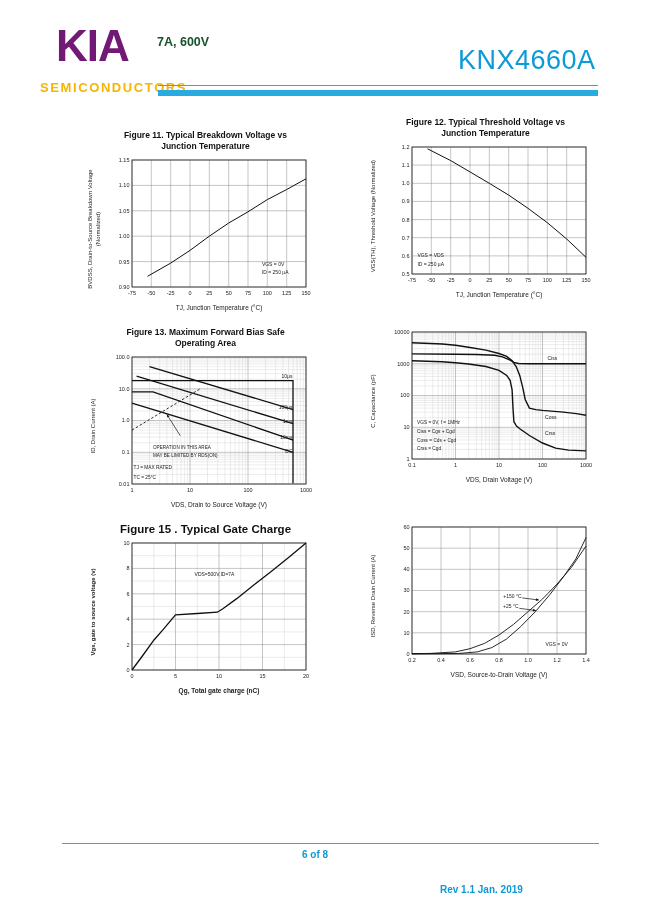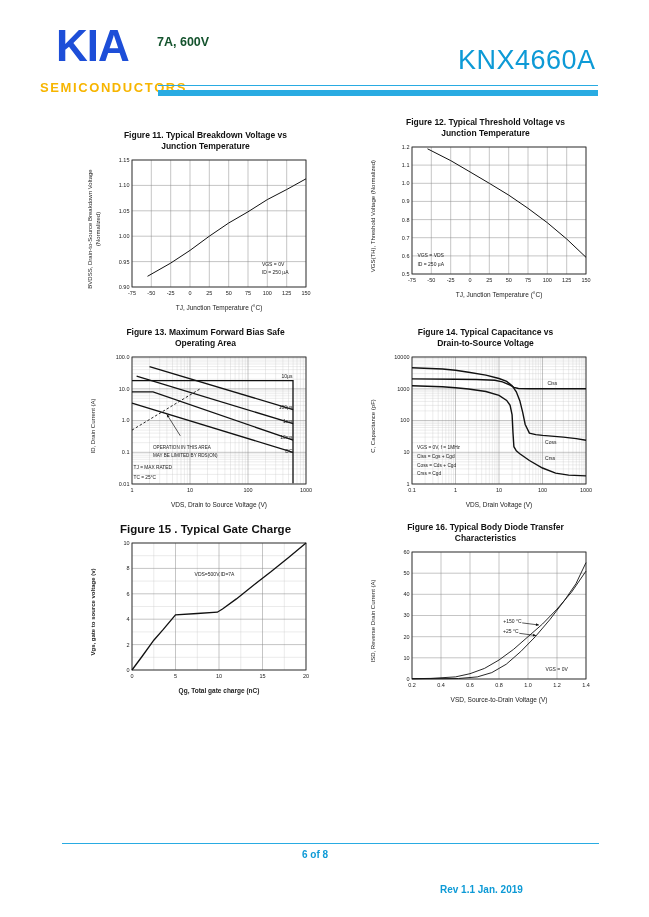--- a/index.html
+++ b/index.html
@@ -1,20 +1,20 @@
 <!DOCTYPE html>
 <html><head>
 <meta charset="utf-8">
 <style>
   html,body{margin:0;padding:0;background:#fff;}
   .page{position:relative;width:649px;height:917px;background:#ffffff;overflow:hidden;
         font-family:"Liberation Sans",sans-serif;color:#222;}
   
   .logo{position:absolute;left:56px;top:24px;font-size:44px;font-weight:800;
-        color:#1d4ed8;letter-spacing:-1px;line-height:1;text-align:center;}
+        color:#701a75;letter-spacing:-1px;line-height:1;text-align:center;}
   .logo-sub{position:absolute;left:40px;top:80px;font-size:13px;font-weight:bold;
         color:#f7b500;letter-spacing:1.6px;}
   .subtitle{position:absolute;left:157px;top:33px;font-size:12.5px;font-weight:bold;
         color:#14532d;line-height:1.55;}
   .part-number{position:absolute;left:458px;top:45px;font-size:27px;color:#0d9ad6;
         letter-spacing:0.5px;}
   .rule-thin{position:absolute;left:158px;top:85px;width:440px;height:1px;background:#29abe2;}
   .rule-thick{position:absolute;left:158px;top:90px;width:440px;height:6px;background:#29abe2;}
   
   .figure{position:absolute;width:245px;}
@@ -256,24 +256,20 @@
           <text x="28.5" y="117.0" font-size="4.8" text-anchor="start" fill="#222">TJ = MAX RATED</text>
           <text x="28.5" y="126.6" font-size="4.8" text-anchor="start" fill="#222">TC = 25°C</text>
           <line x1="75.3" y1="83.8" x2="61.9" y2="62.5" stroke="#111" stroke-width="0.7"></line>
           <polygon points="61.9,62.5 64.6,64.2 62.3,65.6" fill="#111"></polygon>
         </svg>
     </div>
     <div class="xlabel">VDS, Drain to Source Voltage (V)</div>
   </div>
 
   <div class="figure" style="left:363px;top:327px;">
-    <div class="fig-title">
-      <div>Figure 14.  Typical Capacitance vs</div>
-      <div>Drain-to-Source Voltage</div>
-    </div>
     <div class="chart-row">
       <div class="ylab">
           <div class="ylab-inner">C, Capacitance (pF)</div>
         </div>
       <svg width="210" height="148" viewBox="0 0 210 148">
           <line x1="40.1" y1="5.0" x2="40.1" y2="132.0" stroke="#c9c9c9" stroke-width="0.35"></line>
           <line x1="47.8" y1="5.0" x2="47.8" y2="132.0" stroke="#c9c9c9" stroke-width="0.35"></line>
           <line x1="53.2" y1="5.0" x2="53.2" y2="132.0" stroke="#c9c9c9" stroke-width="0.35"></line>
           <line x1="57.4" y1="5.0" x2="57.4" y2="132.0" stroke="#c9c9c9" stroke-width="0.35"></line>
           <line x1="60.8" y1="5.0" x2="60.8" y2="132.0" stroke="#c9c9c9" stroke-width="0.35"></line>
@@ -415,24 +411,20 @@
           <text x="24.5" y="6.9" font-size="5.5" text-anchor="end" fill="#222">10</text>
           <rect x="27" y="5" width="174" height="127" fill="none" stroke="#333" stroke-width="0.9"></rect>
           <polyline points="27.0,132.0 37.4,118.0 48.8,102.2 58.3,91.4 70.5,76.8 92.3,75.5 112.3,74.2 117.5,71.0 131.4,60.9 148.8,46.9 166.2,33.6 183.6,19.6 201.0,5.0" fill="none" stroke="#111" stroke-width="1.3"></polyline>
           <text x="89.6" y="37.6" font-size="5" text-anchor="start" fill="#222">VDS=500V,ID=7A</text>
         </svg>
     </div>
     <div class="xlabel">Qg, Total gate charge (nC)</div>
   </div>
 
   <div class="figure" style="left:363px;top:522px;">
-    <div class="fig-title">
-      <div>Figure 16.   Typical Body Diode Transfer</div>
-      <div>Characteristics</div>
-    </div>
     <div class="chart-row">
       <div class="ylab">
           <div class="ylab-inner">ISD, Reverse Drain Current (A)</div>
         </div>
       <svg width="210" height="148" viewBox="0 0 210 148">
           <line x1="27.0" y1="5.0" x2="27.0" y2="132.0" stroke="#8a8a8a" stroke-width="0.5"></line>
           <text x="27.0" y="140.0" font-size="5.5" text-anchor="middle" fill="#222">0.2</text>
           <line x1="56.0" y1="5.0" x2="56.0" y2="132.0" stroke="#8a8a8a" stroke-width="0.5"></line>
           <text x="56.0" y="140.0" font-size="5.5" text-anchor="middle" fill="#222">0.4</text>
           <line x1="85.0" y1="5.0" x2="85.0" y2="132.0" stroke="#8a8a8a" stroke-width="0.5"></line>

